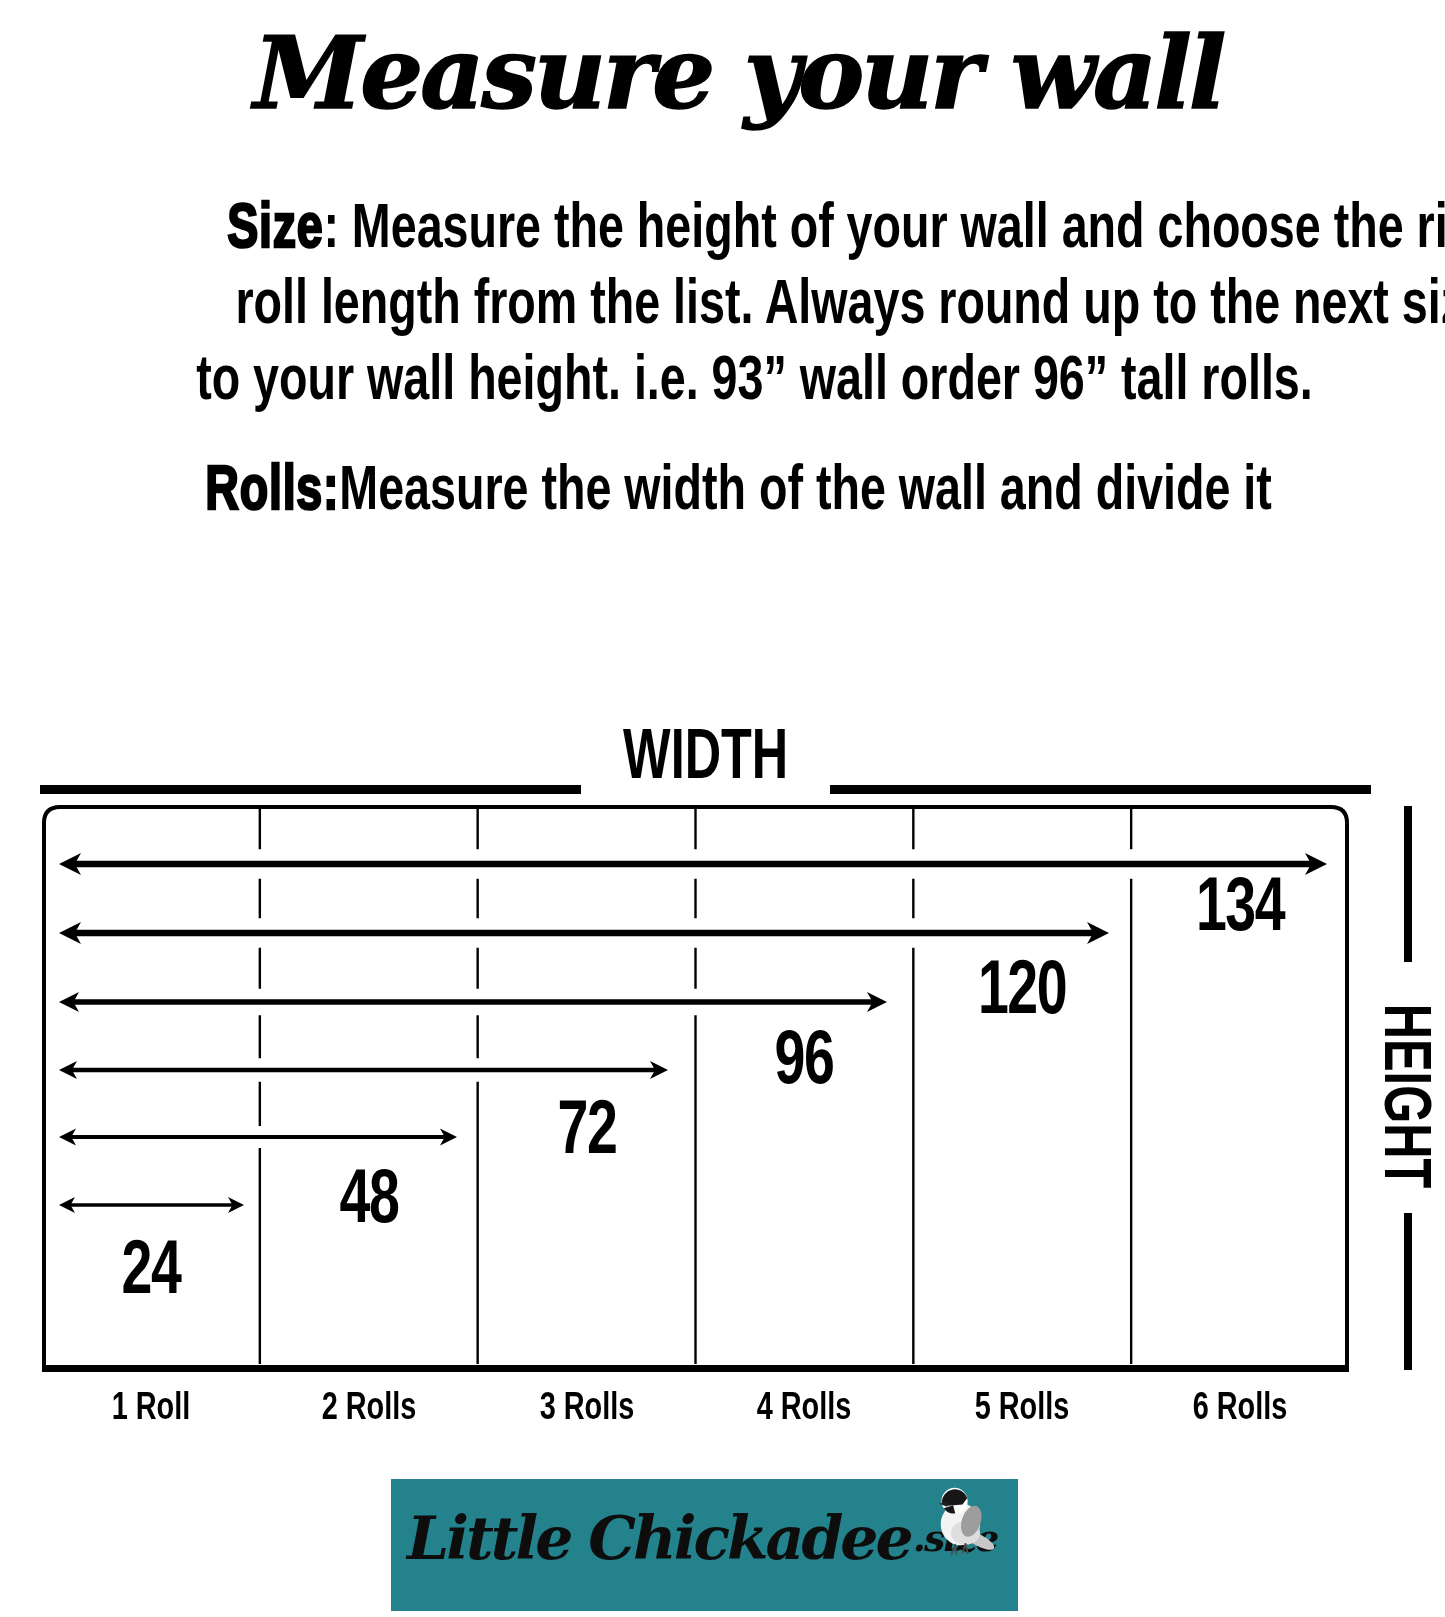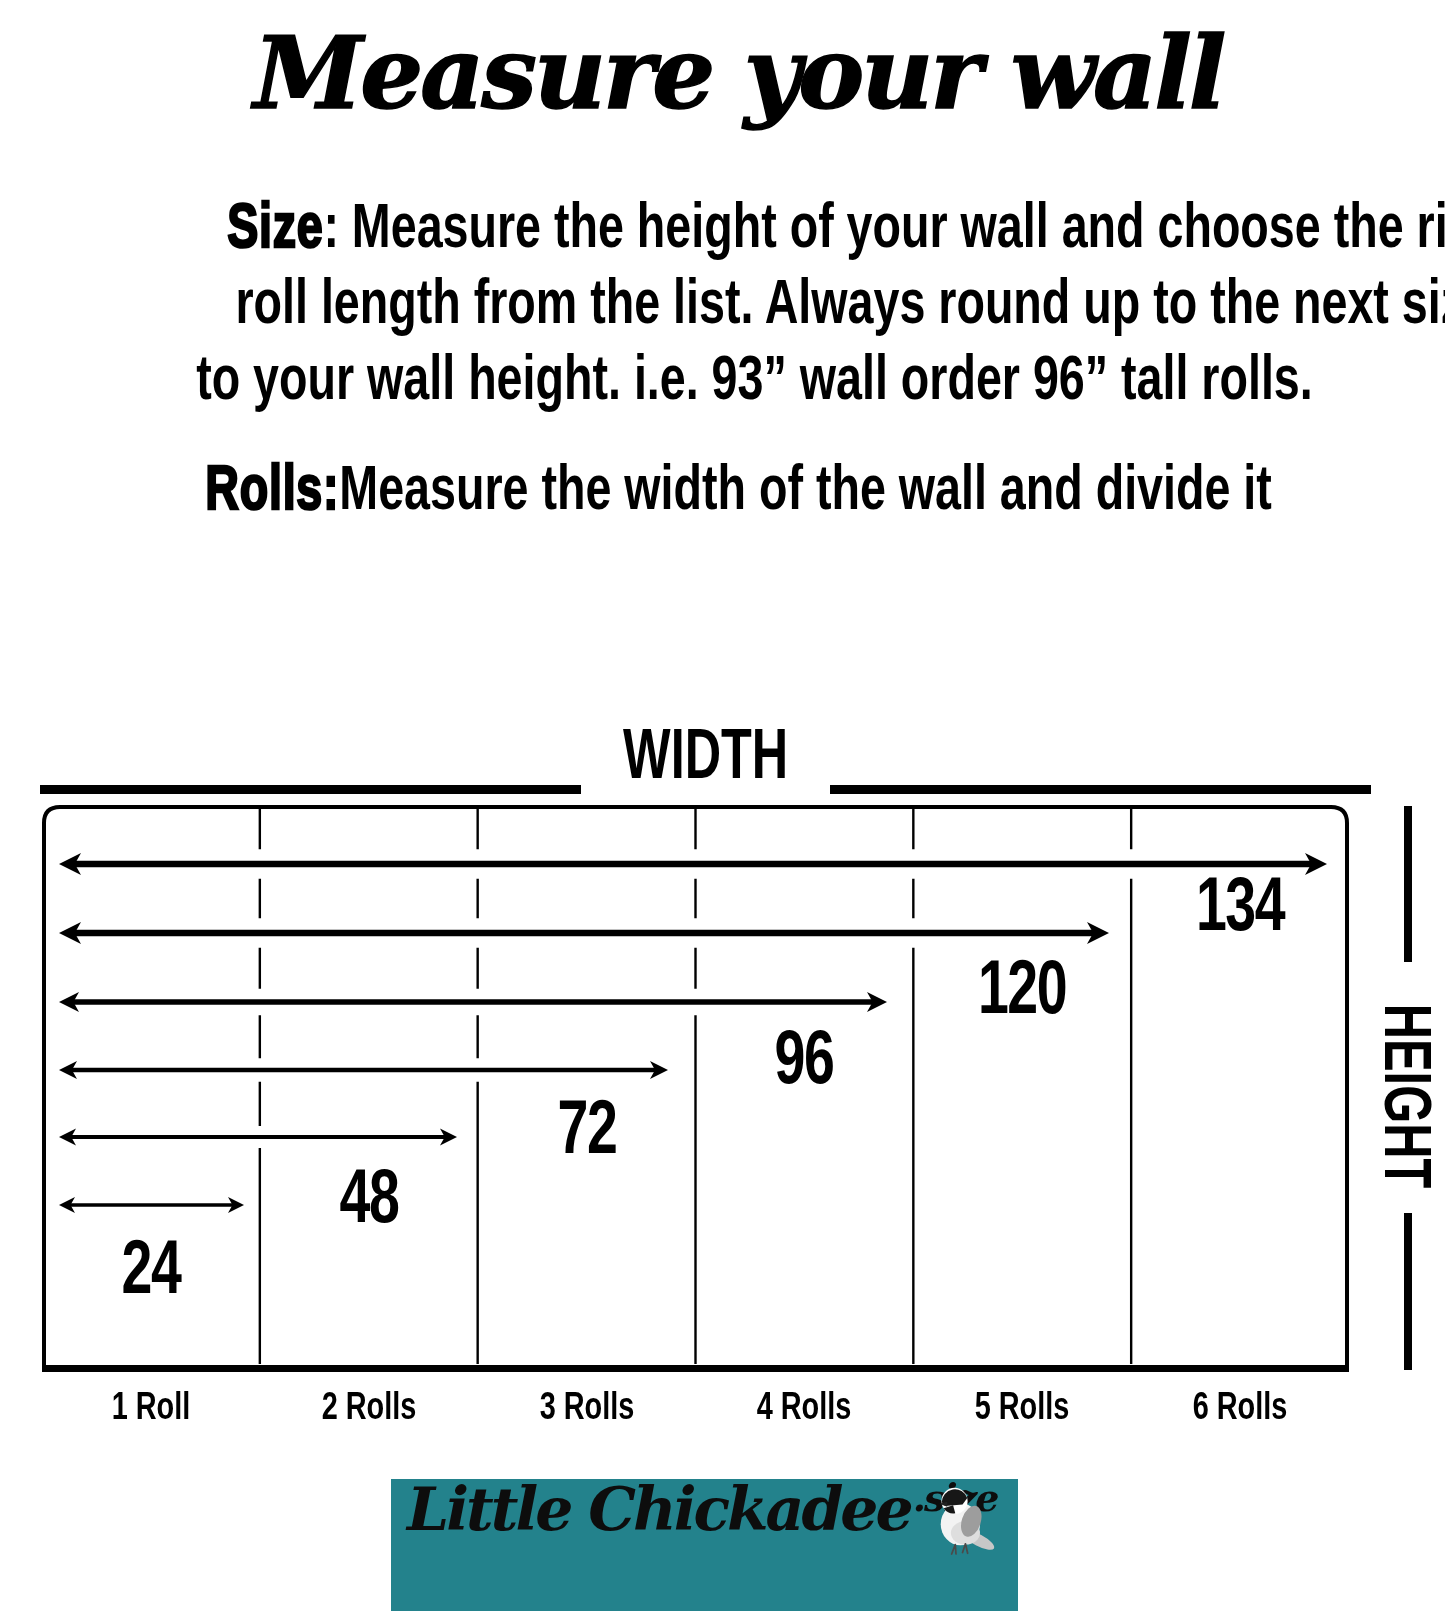--- a/index.html
+++ b/index.html
@@ -49,21 +49,21 @@
   #height-line-top { top:806px; height:156px; }
   #height-line-bottom { top:1213px; height:157px; }
   .height-label {
     position:absolute; left:1408px; top:1096px; white-space:nowrap;
     font-weight:bold; font-size:66px;
     transform:translate(-50%,-50%) rotate(90deg) scaleX(0.74);
   }
 
   .banner {
     position:absolute; left:391px; top:1479px; width:627px; height:132px;
-    background:#23828c; display:flex; align-items:flex-start; padding:0 0 14px 16px; box-sizing:border-box;
+    background:#23828c; display:flex; align-items:center; padding:0 0 14px 16px; box-sizing:border-box;
   }
   .brand {
     font-family:"DejaVu Serif", serif; font-style:italic; font-weight:bold;
     font-size:60px; letter-spacing:-3px; line-height:1; color:#0d0d0d;
   }
   .tld {
     font-family:"DejaVu Serif", serif; font-style:italic; font-weight:bold;
     font-size:38px; letter-spacing:-2px; line-height:1; color:#0d0d0d; margin-left:2px;
   }
   .bird { position:absolute; right:16px; top:3px; width:76px; height:80px; }

